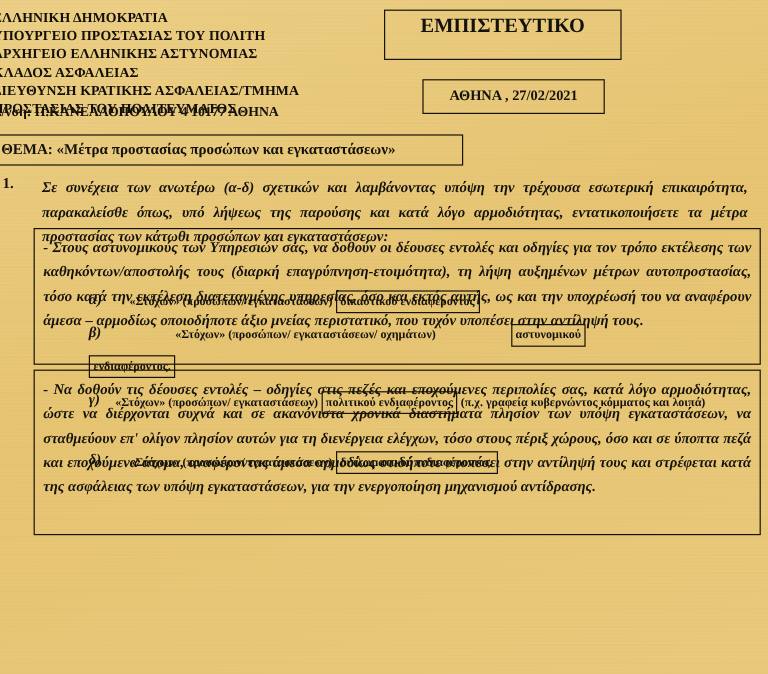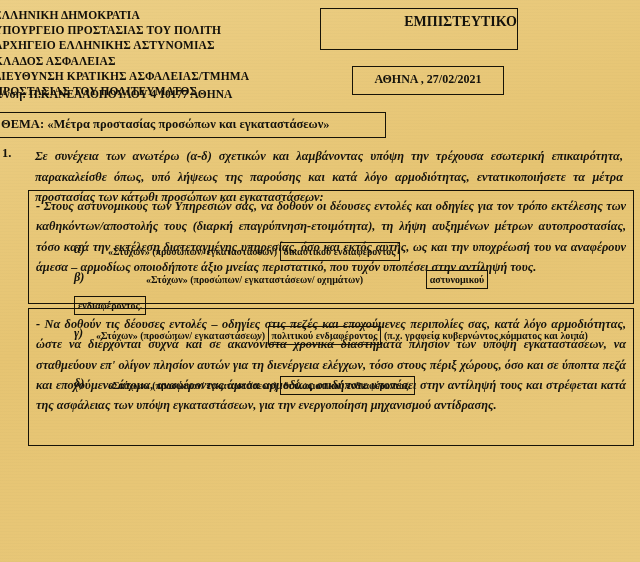--- a/index.html
+++ b/index.html
@@ -71,23 +71,22 @@
     text-align: center;
     font-weight: 700;
   }
   .stamp-conf {
     left: 320px;
     top: 4px;
     width: 198px;
     height: 42px;
     padding-top: 5px;
     box-sizing: border-box;
-    font-size: 14px;
+    font-size: 17px;
     line-height: 15px;
-    text-align: right;
   }
   .stamp-date {
     left: 352px;
     top: 62px;
     width: 150px;
     height: 27px;
     line-height: 25px;
     font-size: 12px;
   }
 

